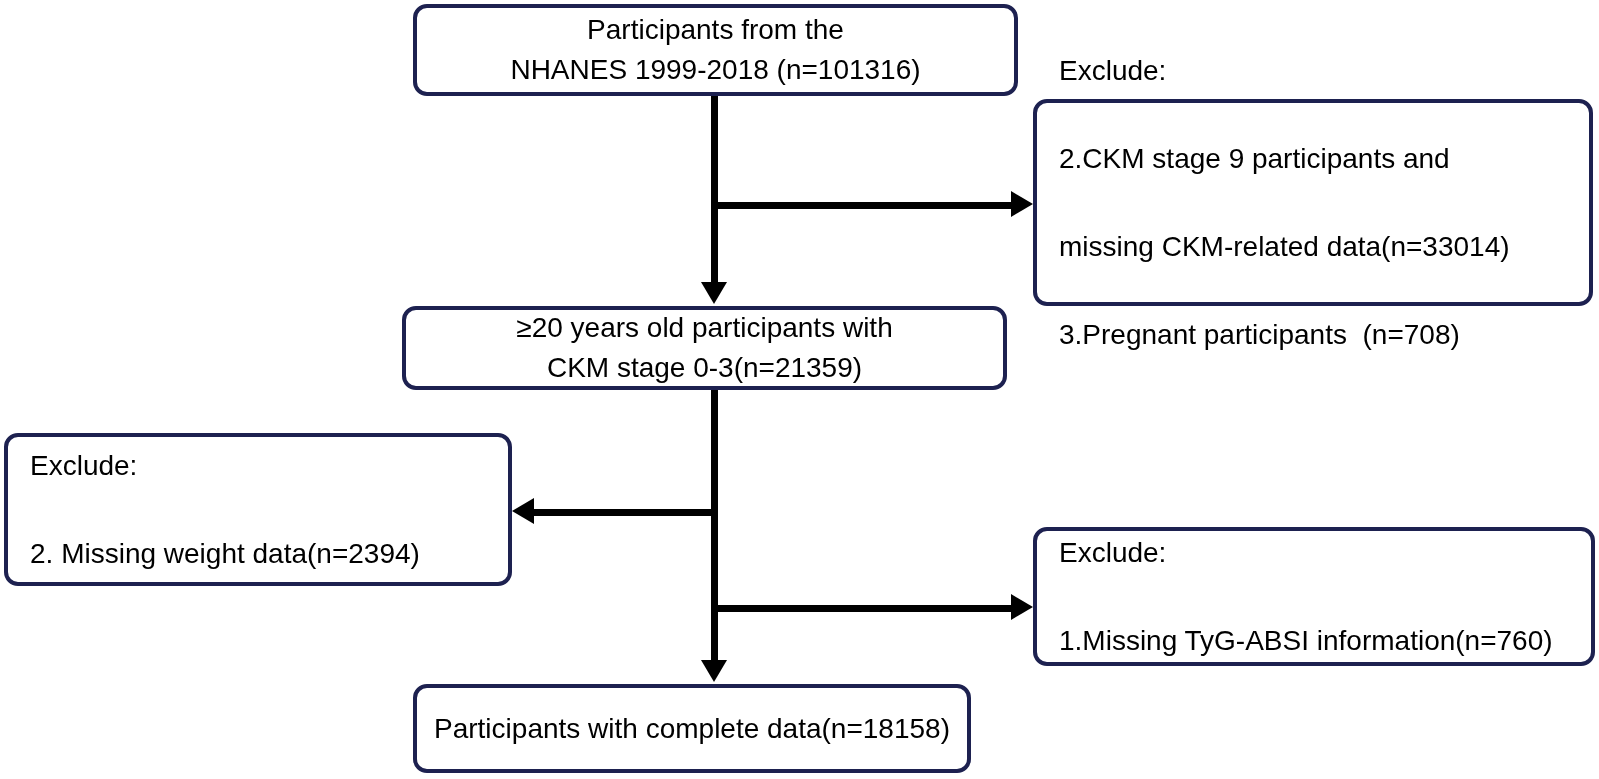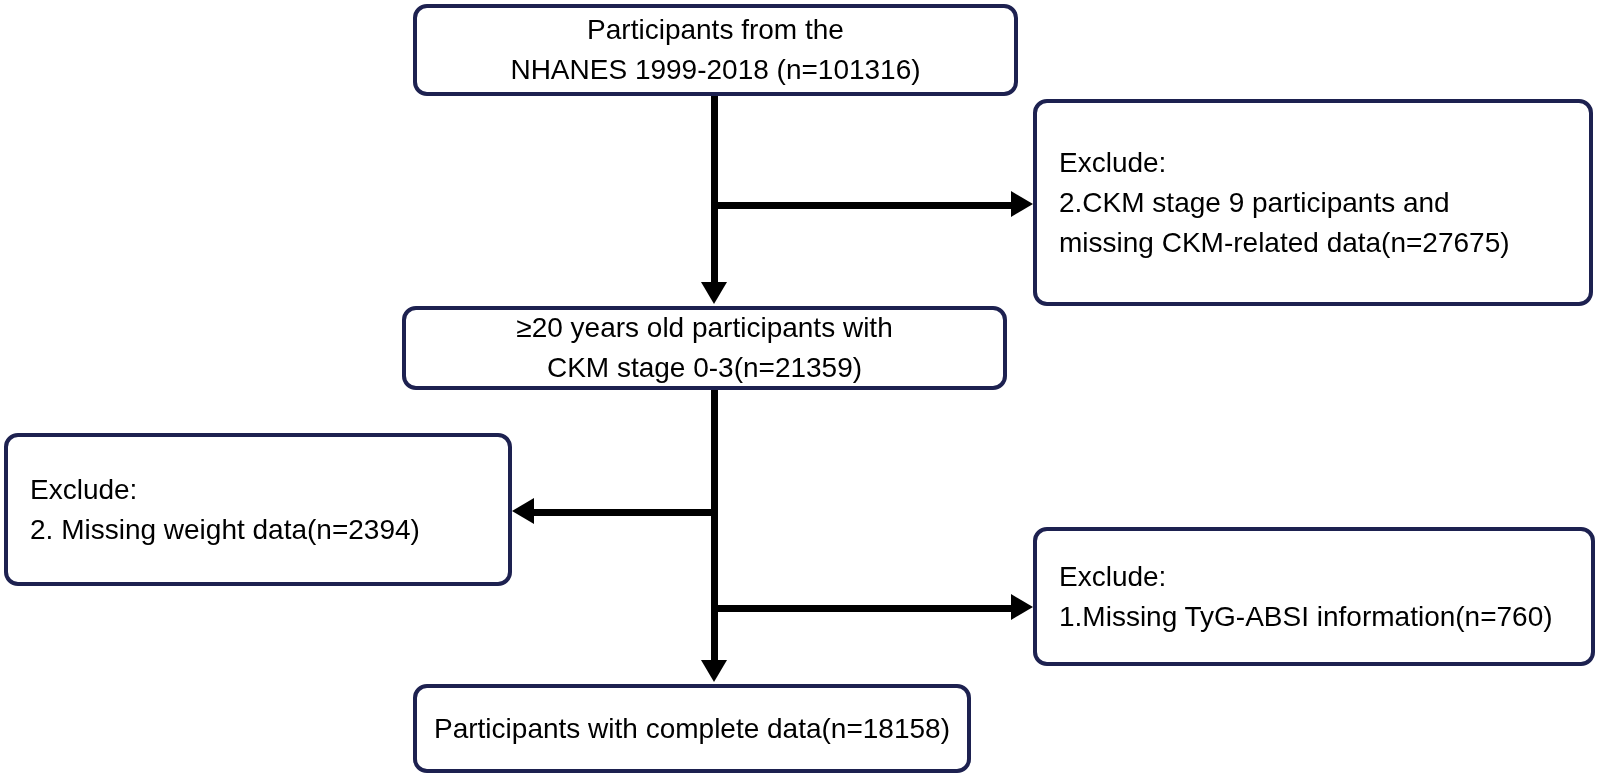--- a/index.html
+++ b/index.html
@@ -37,20 +37,21 @@
     display: block;
     white-space: pre;
   }
   .node.center {
     align-items: center;
     text-align: center;
   }
   .node.left {
     align-items: flex-start;
     text-align: center;
+    gap: 48px;
   }
   .node.left .line {
     padding-left: 22px;
   }
 
   
   #node-source      { left: 413px;  top: 4px;   width: 605px; height: 92px; }
   #node-exclude-1   { left: 1033px; top: 99px;  width: 560px; height: 207px;}
   #node-stage       { left: 402px;  top: 306px; width: 605px; height: 84px; }
   #node-exclude-2   { left: 4px;    top: 433px; width: 508px; height: 153px;}
@@ -111,21 +112,22 @@
 <div id="flow-root">
 
   <div class="node center" id="node-source">
     <span class="line">Participants from the</span>
     <span class="line">NHANES 1999-2018 (n=101316)</span>
   </div>
 
   <div class="node left" id="node-exclude-1">
     <span class="line">Exclude:</span>
     <span class="line">2.CKM stage 9 participants and</span>
-    <span class="line">missing CKM-related data(n=27675)</span>
+    <span class="line">missing CKM-related data(n=33014)</span>
+    <span class="line">3.Pregnant participants  (n=708)</span>
   </div>
 
   <div class="node center" id="node-stage">
     <span class="line">≥20 years old participants with</span>
     <span class="line">CKM stage 0-3(n=21359)</span>
   </div>
 
   <div class="node left" id="node-exclude-2">
     <span class="line">Exclude:</span>
     <span class="line">2. Missing weight data(n=2394)</span>

